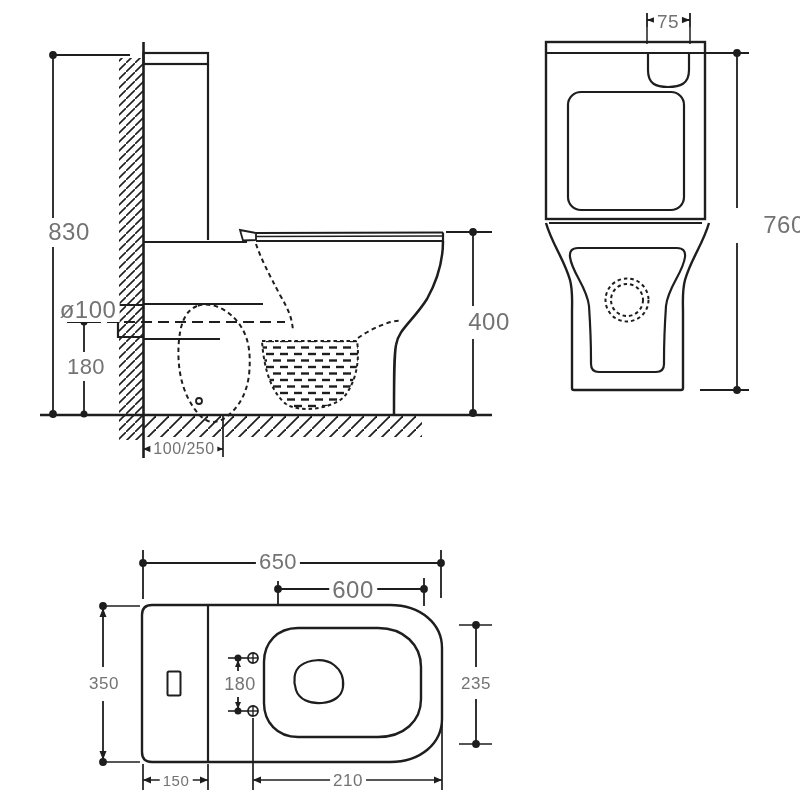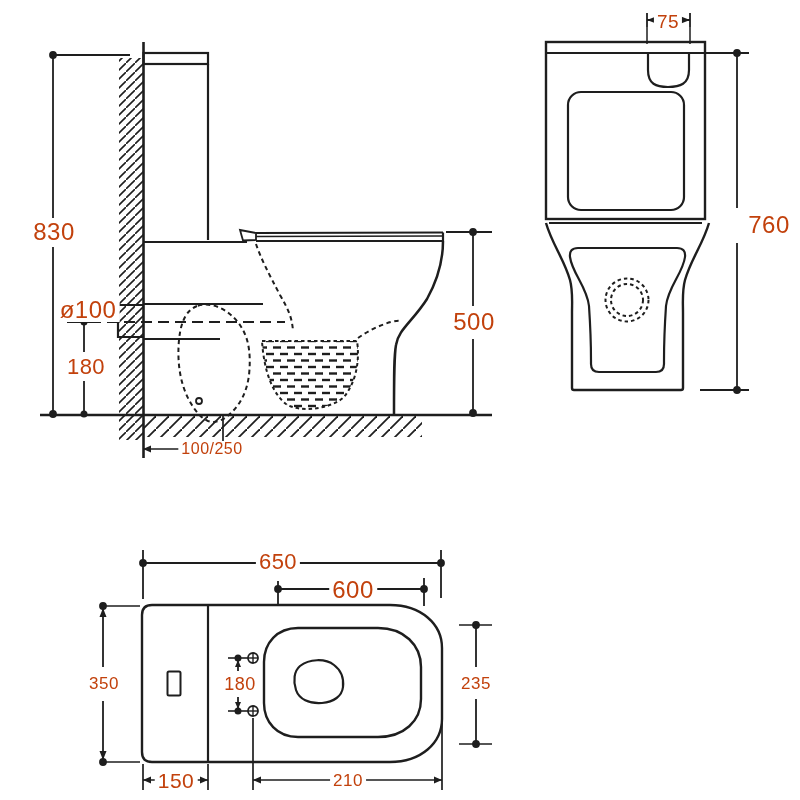--- a/index.html
+++ b/index.html
@@ -9,34 +9,34 @@
     width:800px;height:800px;
     background:#ffffff;
     font-family:"Liberation Sans", sans-serif;
     overflow:hidden;
   }
   .canvas svg{position:absolute;left:0;top:0;}
   .dim-label{
     position:absolute;
     transform:translate(-50%,-50%);
     background:#ffffff;
-    color:#c2410c;
+    color:#737373;
     padding:0 3px;
     line-height:1;
     white-space:nowrap;
     letter-spacing:0.5px;
   }
-  .f24{font-size:24px;}
+  .f24{font-size:24px;margin-left:15px;}
   .f22{font-size:22px;}
   .f21{font-size:17px;}
   .f20{font-size:24px;}
   .f19{font-size:19px;}
   .f18{font-size:18px;}
-  .f17{font-size:21px;}
-  .f16{font-size:16px;margin-left:28px;}
+  .f17{font-size:15px;}
+  .f16{font-size:16px;}
 </style>
 </head>
 <body>
 
 <div class="canvas">
 
   <svg width="800" height="800" viewBox="0 0 800 800">
     <defs>
       <pattern id="wallHatch" width="9" height="9" patternUnits="userSpaceOnUse">
         <line x1="0" y1="9" x2="9" y2="0" stroke="#1e1e1e" stroke-width="1.6"></line>
@@ -253,21 +253,21 @@
         <line x1="253" y1="780" x2="442" y2="780"></line>
         <polygon points="253,780 261,776.5 261,783.5" fill="#1e1e1e" stroke="none"></polygon>
         <polygon points="442,780 434,776.5 434,783.5" fill="#1e1e1e" stroke="none"></polygon>
       </g>
     </g>
   </svg>
 
   <span class="dim-label f24" style="left:54px;top:232px">830</span>
   <span class="dim-label f20" style="left:88px;top:310px">ø100</span>
   <span class="dim-label f22" style="left:86px;top:367px">180</span>
-  <span class="dim-label f24" style="left:474px;top:322px">500</span>
+  <span class="dim-label f24" style="left:474px;top:322px">400</span>
   <span class="dim-label f16" style="left:184px;top:449px">100/250</span>
 
   <span class="dim-label f19" style="left:668px;top:21px">75</span>
   <span class="dim-label f24" style="left:769px;top:225px">760</span>
 
   <span class="dim-label f22" style="left:278px;top:562px">650</span>
   <span class="dim-label f20" style="left:353px;top:590px">600</span>
   <span class="dim-label f21" style="left:104px;top:683px">350</span>
   <span class="dim-label f18" style="left:240px;top:684px">180</span>
   <span class="dim-label f21" style="left:476px;top:683px">235</span>

